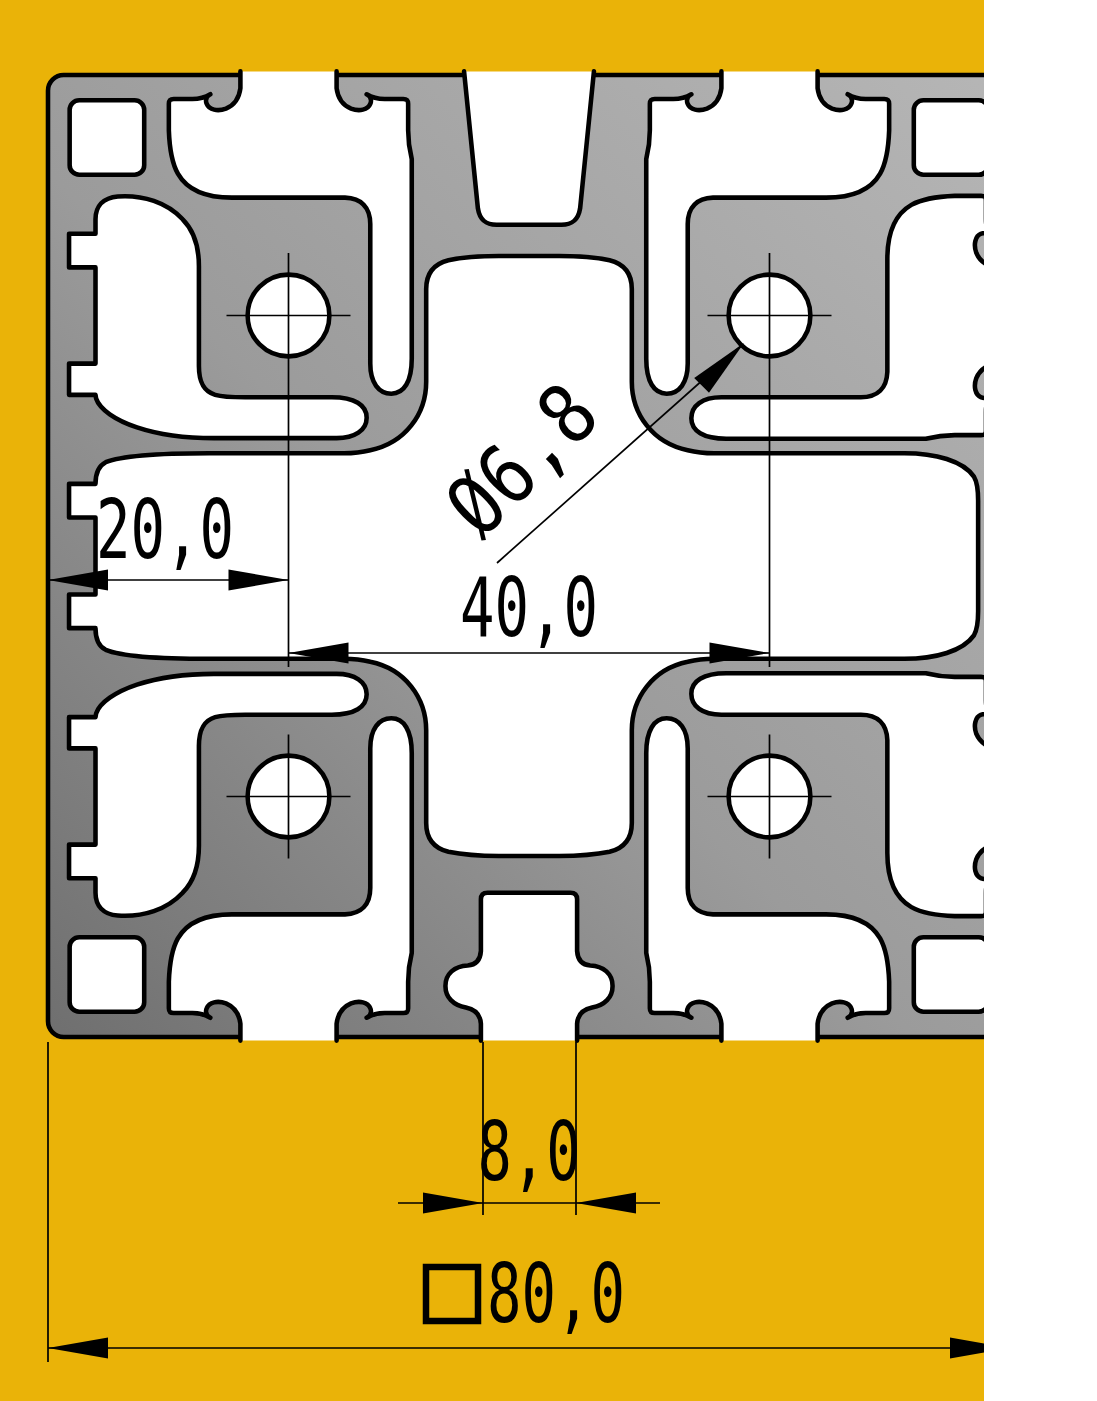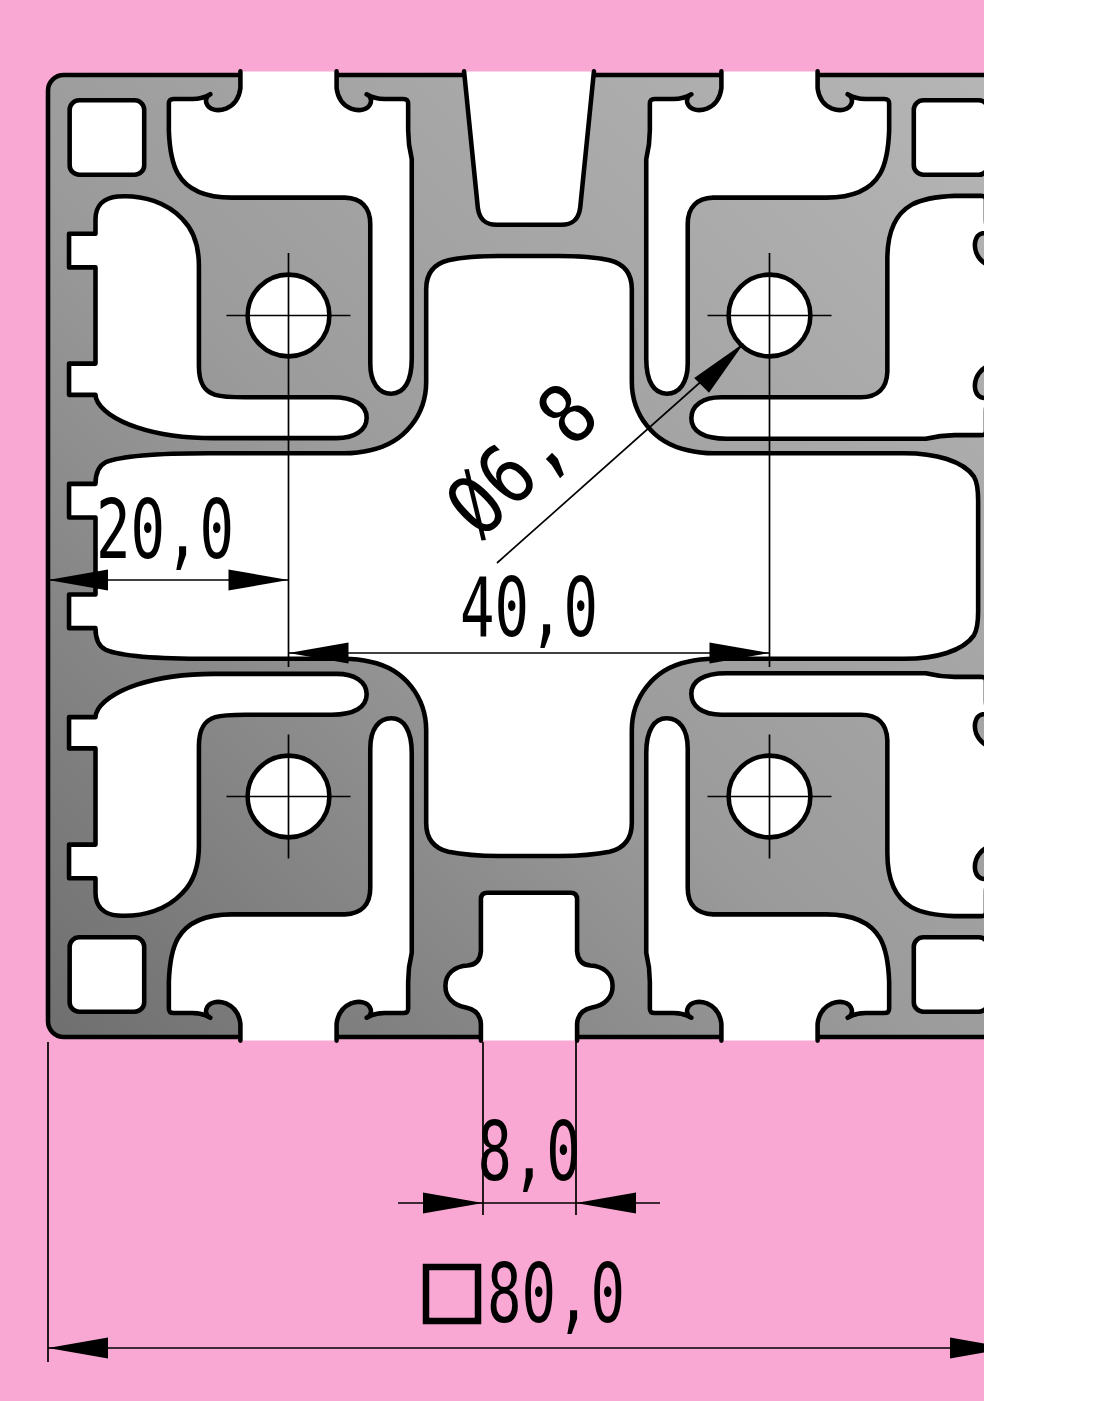--- a/index.html
+++ b/index.html
@@ -1,16 +1,16 @@
 <!DOCTYPE html>
 <html><head>
 <meta charset="utf-8">
 <style>
   html,body{margin:0;padding:0;background:#fff;}
-  .stage{position:relative;width:984px;height:1401px;background:#f9a8d4;overflow:hidden;
+  .stage{position:relative;width:984px;height:1401px;background:#eab308;overflow:hidden;
          font-family:"DejaVu Sans Mono", monospace;}
   svg{display:block}
   text{fill:#000;}
 </style>
 </head>
 <body>
 
 <div class="stage">
 <svg width="1097" height="1401" viewBox="0 0 1097 1401">
   <defs>

